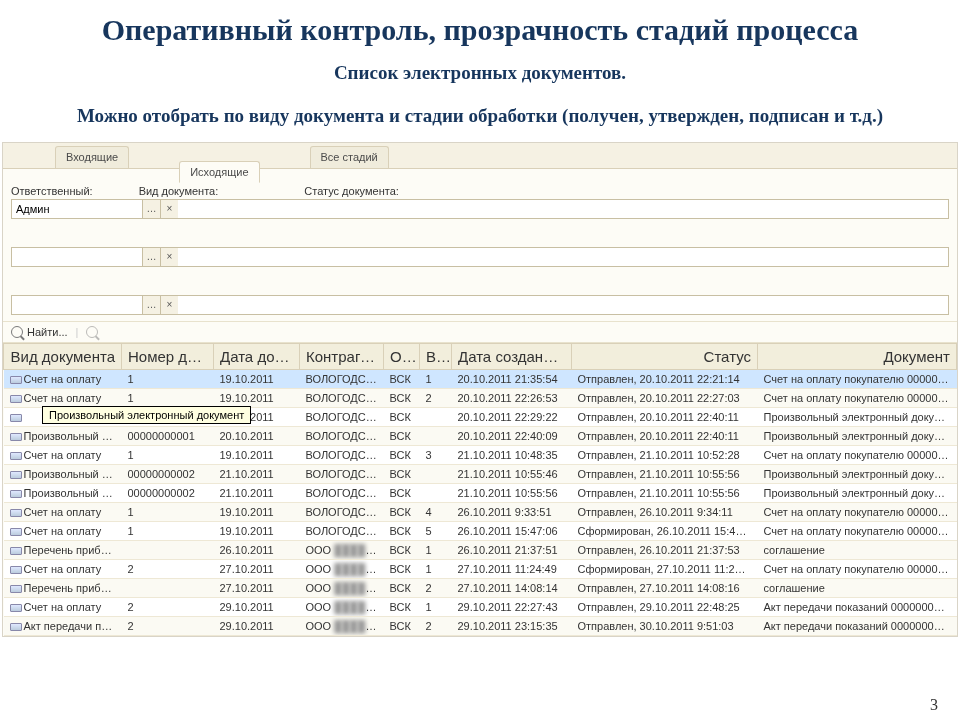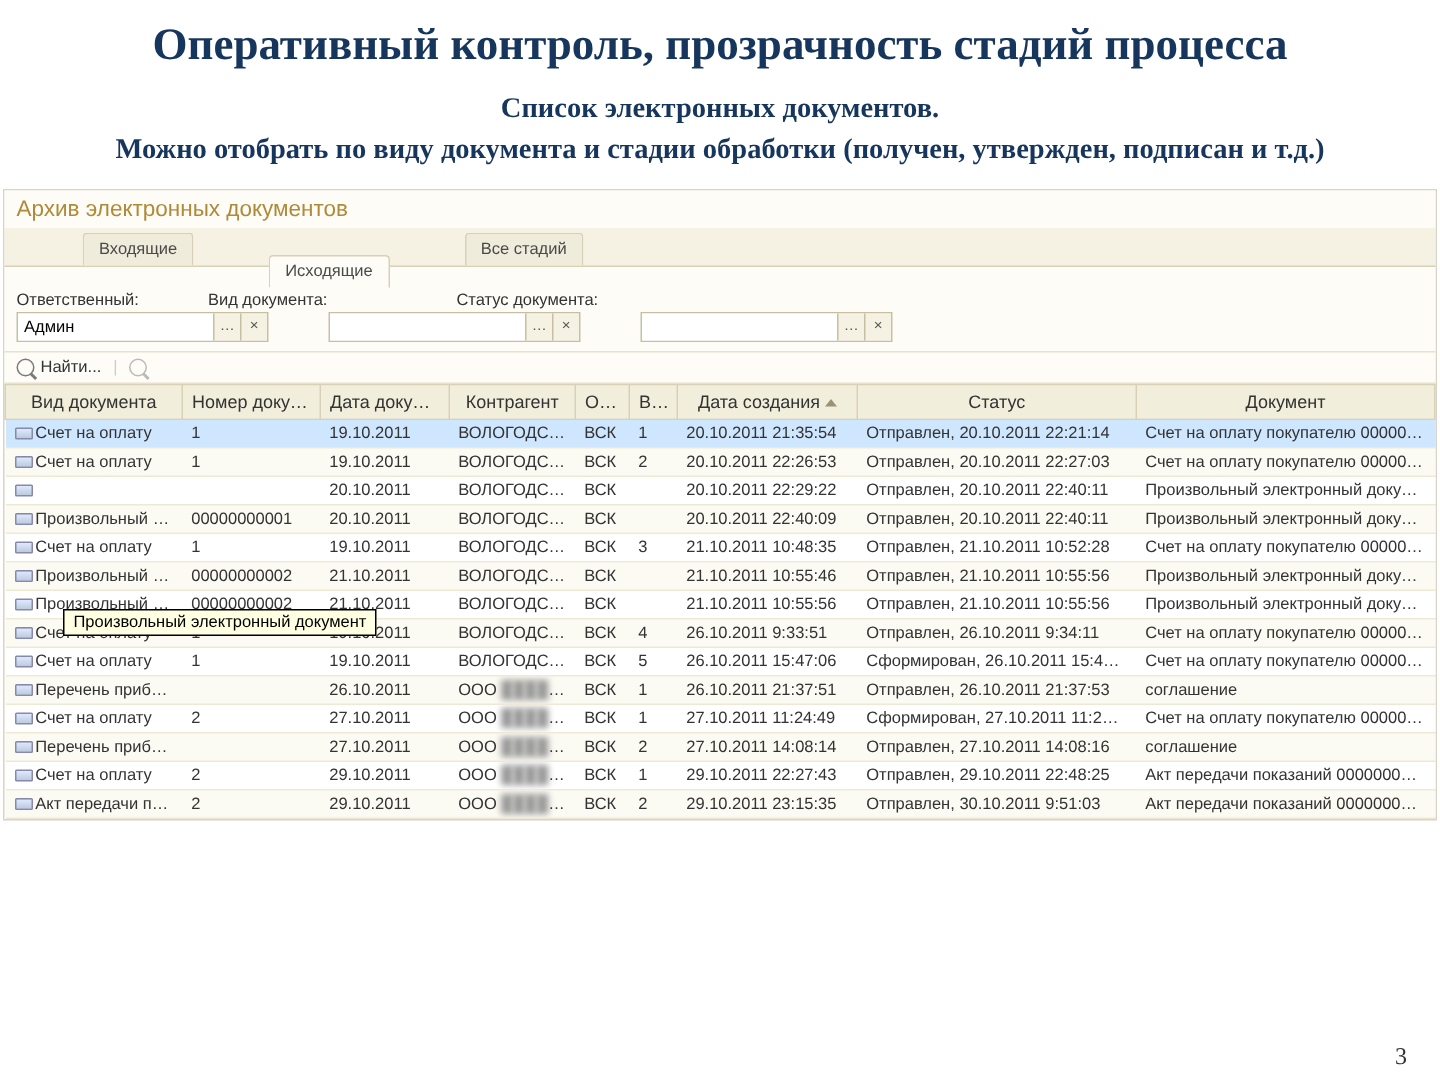--- a/index.html
+++ b/index.html
@@ -26,20 +26,21 @@
     color: #17365d;
     margin-top: 14px;
   }
   .slide-desc {
     text-align: center;
     font-size: 19px;
     font-weight: bold;
     color: #17365d;
     padding: 4px 70px 10px;
     line-height: 1.25;
+    margin-top: 16px;
   }
   .app {
     font-family: Tahoma, Arial, sans-serif;
     font-size: 11px;
     border: 1px solid #d9d4c7;
     margin: 4px 2px 0 2px;
     background: #fdfcf6;
   }
   .app-title {
     color: #b08a39;
@@ -74,23 +75,24 @@
   }
   .filters {
     display: flex;
     padding: 16px 8px 2px;
     background: #fdfcf6;
   }
   .filter-group { display: flex; flex-direction: column; gap: 2px; }
   .filter-label { color: #333; font-size: 11px; }
   .inputs-row {
     display: flex;
-    gap: 40px;
+    gap: 28px;
     padding: 0 8px 6px;
     background: #fdfcf6;
+    flex-direction: column;
   }
   .lookup {
     display: inline-flex;
     align-items: center;
     border: 1px solid #c8bfa3;
     background: #fff;
     height: 20px;
   }
   .lookup input {
     border: none;
@@ -143,24 +145,24 @@
   }
   .grid {
     width: 100%;
     border-collapse: collapse;
     table-layout: fixed;
   }
   .grid th {
     background: #f2eedc;
     border: 1px solid #d9d0b8;
     padding: 4px 6px;
-    text-align: center;
+    text-align: right;
     font-weight: normal;
     color: #333;
-    font-size: 12px;
+    font-size: 15px;
     white-space: nowrap;
     overflow: hidden;
     text-overflow: ellipsis;
   }
   .grid td {
     border-bottom: 1px solid #eee8d5;
     padding: 3px 6px;
     color: #333;
     font-size: 11px;
     white-space: nowrap;
@@ -210,21 +212,20 @@
   .blur { color: transparent; text-shadow: 0 0 4px #999; }
 </style>
 </head>
 <body>
 
 <h1 class="slide-title">Оперативный контроль, прозрачность стадий процесса</h1>
 <div class="slide-sub">Список электронных документов.</div>
 <div class="slide-desc">Можно отобрать по виду документа и стадии обработки (получен, утвержден, подписан и т.д.)</div>
 
 <div class="app">
-  <div class="app-title">Архив электронных документов</div>
 
   <div class="tabs" id="tabs">
       <div class="tab">Входящие</div>
       <div class="tab active">Исходящие</div>
       <div class="tab">Все стадий</div>
     </div>
 
   <div class="filters">
     <div class="filter-group">
         <span class="filter-label">Ответственный:</span>

